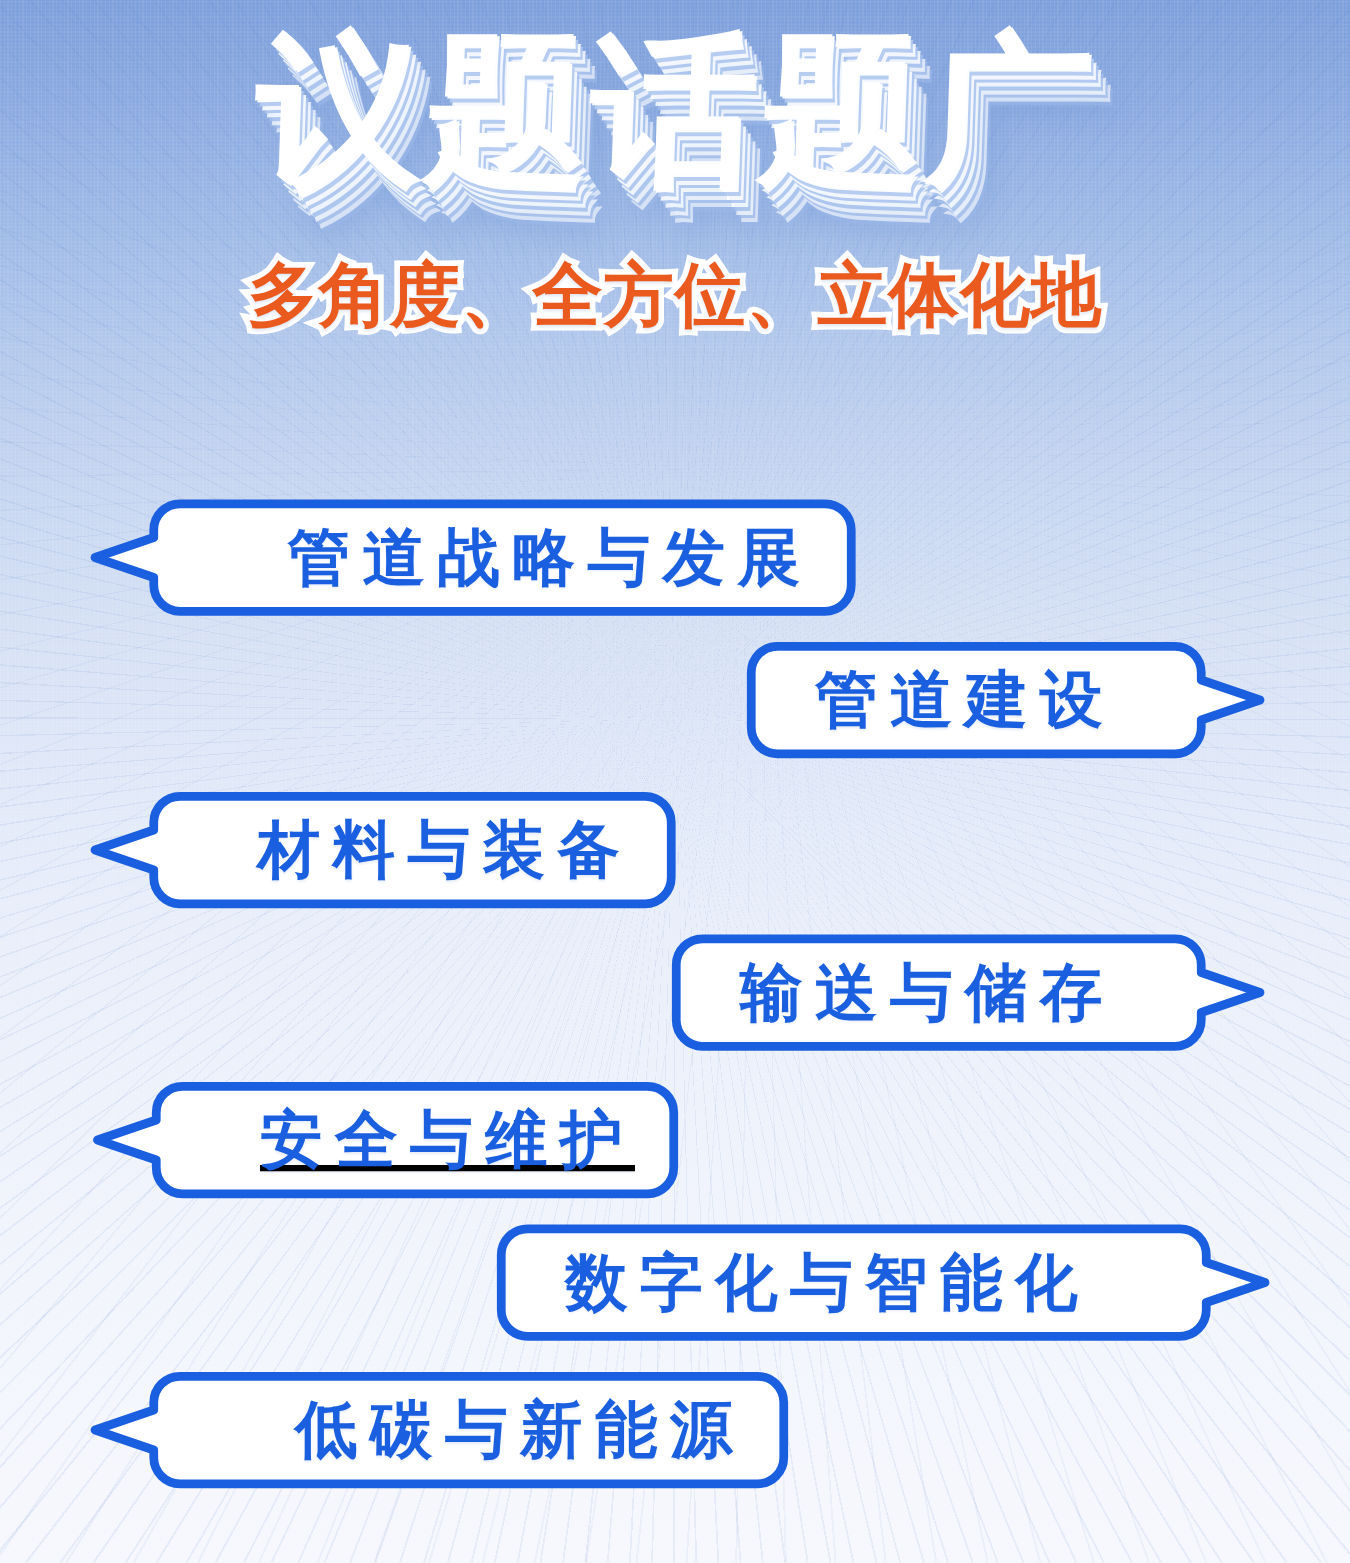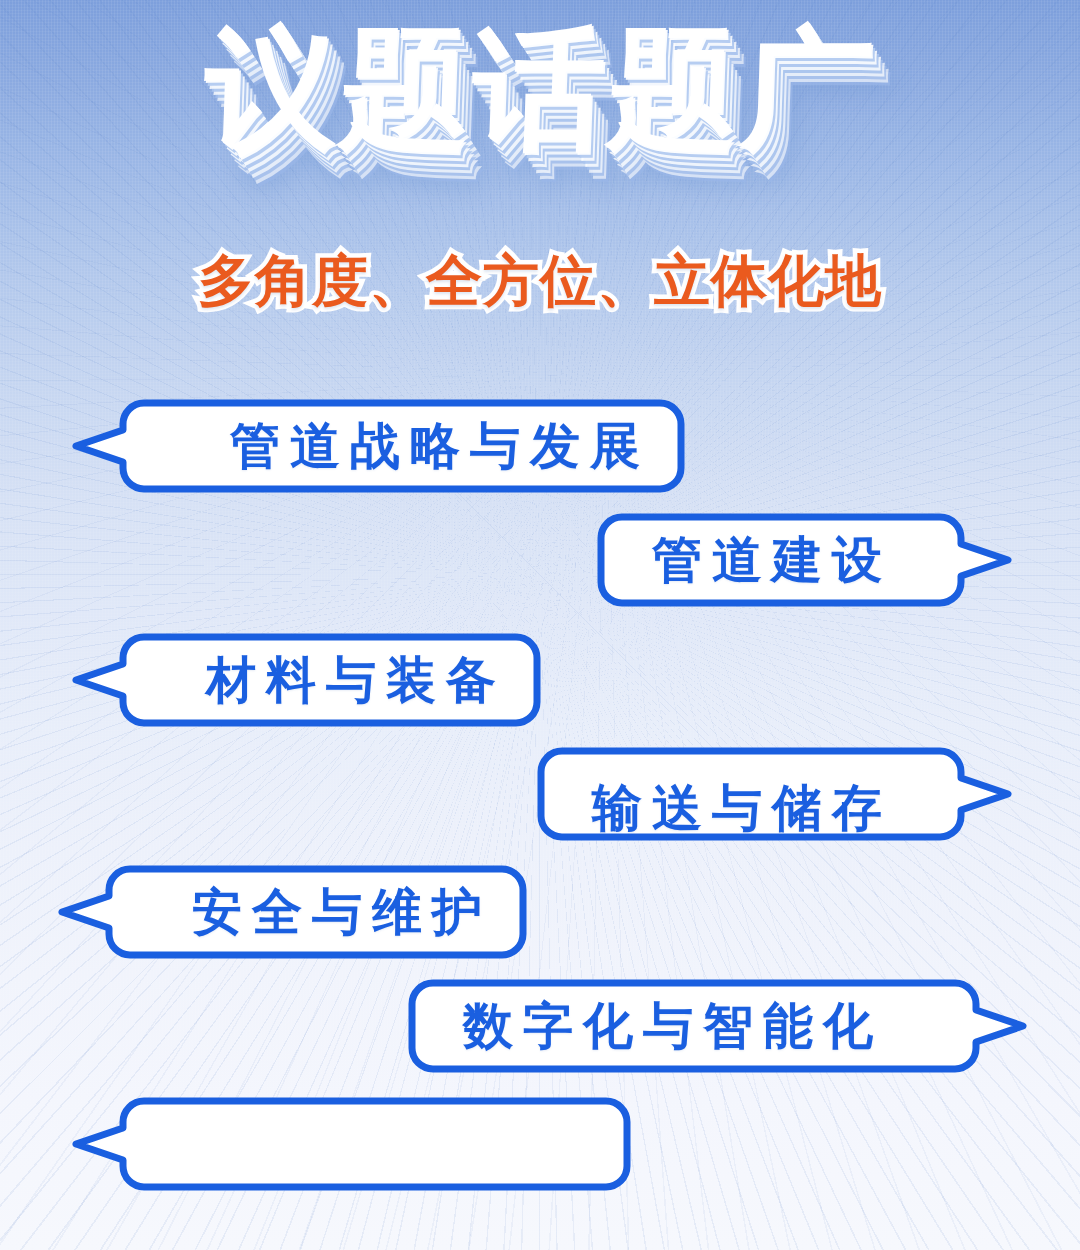--- a/index.html
+++ b/index.html
@@ -77,21 +77,21 @@
       10px 14px 0 rgba(255,255,255,.8),
       12px 17px 0 rgba(162,190,236,.85),
       14px 20px 0 rgba(255,255,255,.7),
       16px 23px 0 rgba(158,186,234,.8),
       18px 26px 0 rgba(255,255,255,.6),
       20px 29px 0 rgba(154,183,232,.7),
       22px 33px 22px rgba(110,150,210,.45);
   }
 
   
-  .sub-wrap{position:absolute;left:0;right:0;top:205px;text-align:center;margin-top:44px;}
+  .sub-wrap{position:absolute;left:0;right:0;top:205px;text-align:center;}
   .subline{
     font-family:"DejaVu Sans","Liberation Sans",sans-serif;
     font-weight:bold;
     font-size:56px;line-height:1.16;
     letter-spacing:1px;
     color:#ea5a1e;
     -webkit-text-stroke:9px #ffffff;
     paint-order:stroke fill;
     text-shadow:0 2px 3px rgba(120,150,200,.25);
     white-space:nowrap;
@@ -156,48 +156,49 @@
 
   <div class="pill left" style="left:70px; top:632px; width:472px; height:96px;text-align:center;">
     <div class="svgbox">
       <svg width="472" height="96" viewBox="0 0 472 96" xmlns="http://www.w3.org/2000/svg">
         <path d="M 74 5 L 446 5 A 21 21 0 0 1 467 26 L 467 70 A 21 21 0 0 1 446 91 L 74 91 A 21 21 0 0 1 53 70 L 53 64 L 6 48 L 53 32 L 53 26 A 21 21 0 0 1 74 5 Z" fill="#ffffff" stroke="#1a5fe0" stroke-width="7" stroke-linejoin="round"></path>
       </svg>
     </div>
     <span class="txt">材料与装备</span>
   </div>
 
-  <div class="pill right" style="left:536px; top:746px; width:478px; height:96px;align-items:flex-end;">
+  <div class="pill right" style="left:536px; top:746px; width:478px; height:96px;">
     <div class="svgbox">
       <svg width="478" height="96" viewBox="0 0 478 96" xmlns="http://www.w3.org/2000/svg">
         <path d="M 26 5 L 404 5 A 21 21 0 0 1 425 26 L 425 32 L 472 48 L 425 64 L 425 70 A 21 21 0 0 1 404 91 L 26 91 A 21 21 0 0 1 5 70 L 5 26 A 21 21 0 0 1 26 5 Z" fill="#ffffff" stroke="#1a5fe0" stroke-width="7" stroke-linejoin="round"></path>
       </svg>
     </div>
     <span class="txt">输送与储存</span>
   </div>
 
-  <div class="pill left" style="left:56px; top:864px; width:472px; height:96px;">
+  <div class="pill left" style="left:72px; top:864px; width:472px; height:96px;text-decoration:underline;">
     <div class="svgbox">
       <svg width="472" height="96" viewBox="0 0 472 96" xmlns="http://www.w3.org/2000/svg">
         <path d="M 74 5 L 446 5 A 21 21 0 0 1 467 26 L 467 70 A 21 21 0 0 1 446 91 L 74 91 A 21 21 0 0 1 53 70 L 53 64 L 6 48 L 53 32 L 53 26 A 21 21 0 0 1 74 5 Z" fill="#ffffff" stroke="#1a5fe0" stroke-width="7" stroke-linejoin="round"></path>
       </svg>
     </div>
     <span class="txt">安全与维护</span>
   </div>
 
-  <div class="pill right" style="left:407px; top:978px; width:622px; height:96px;">
+  <div class="pill right" style="left:396px; top:978px; width:622px; height:96px;">
     <div class="svgbox">
       <svg width="622" height="96" viewBox="0 0 622 96" xmlns="http://www.w3.org/2000/svg">
         <path d="M 26 5 L 548 5 A 21 21 0 0 1 569 26 L 569 32 L 616 48 L 569 64 L 569 70 A 21 21 0 0 1 548 91 L 26 91 A 21 21 0 0 1 5 70 L 5 26 A 21 21 0 0 1 26 5 Z" fill="#ffffff" stroke="#1a5fe0" stroke-width="7" stroke-linejoin="round"></path>
       </svg>
     </div>
     <span class="txt">数字化与智能化</span>
   </div>
 
   <div class="pill left" style="left:70px; top:1096px; width:562px; height:96px;">
     <div class="svgbox">
       <svg width="562" height="96" viewBox="0 0 562 96" xmlns="http://www.w3.org/2000/svg">
         <path d="M 74 5 L 536 5 A 21 21 0 0 1 557 26 L 557 70 A 21 21 0 0 1 536 91 L 74 91 A 21 21 0 0 1 53 70 L 53 64 L 6 48 L 53 32 L 53 26 A 21 21 0 0 1 74 5 Z" fill="#ffffff" stroke="#1a5fe0" stroke-width="7" stroke-linejoin="round"></path>
       </svg>
     </div>
+    <span class="txt">低碳与新能源</span>
   </div>
 
 </div>
 
 </body></html>

